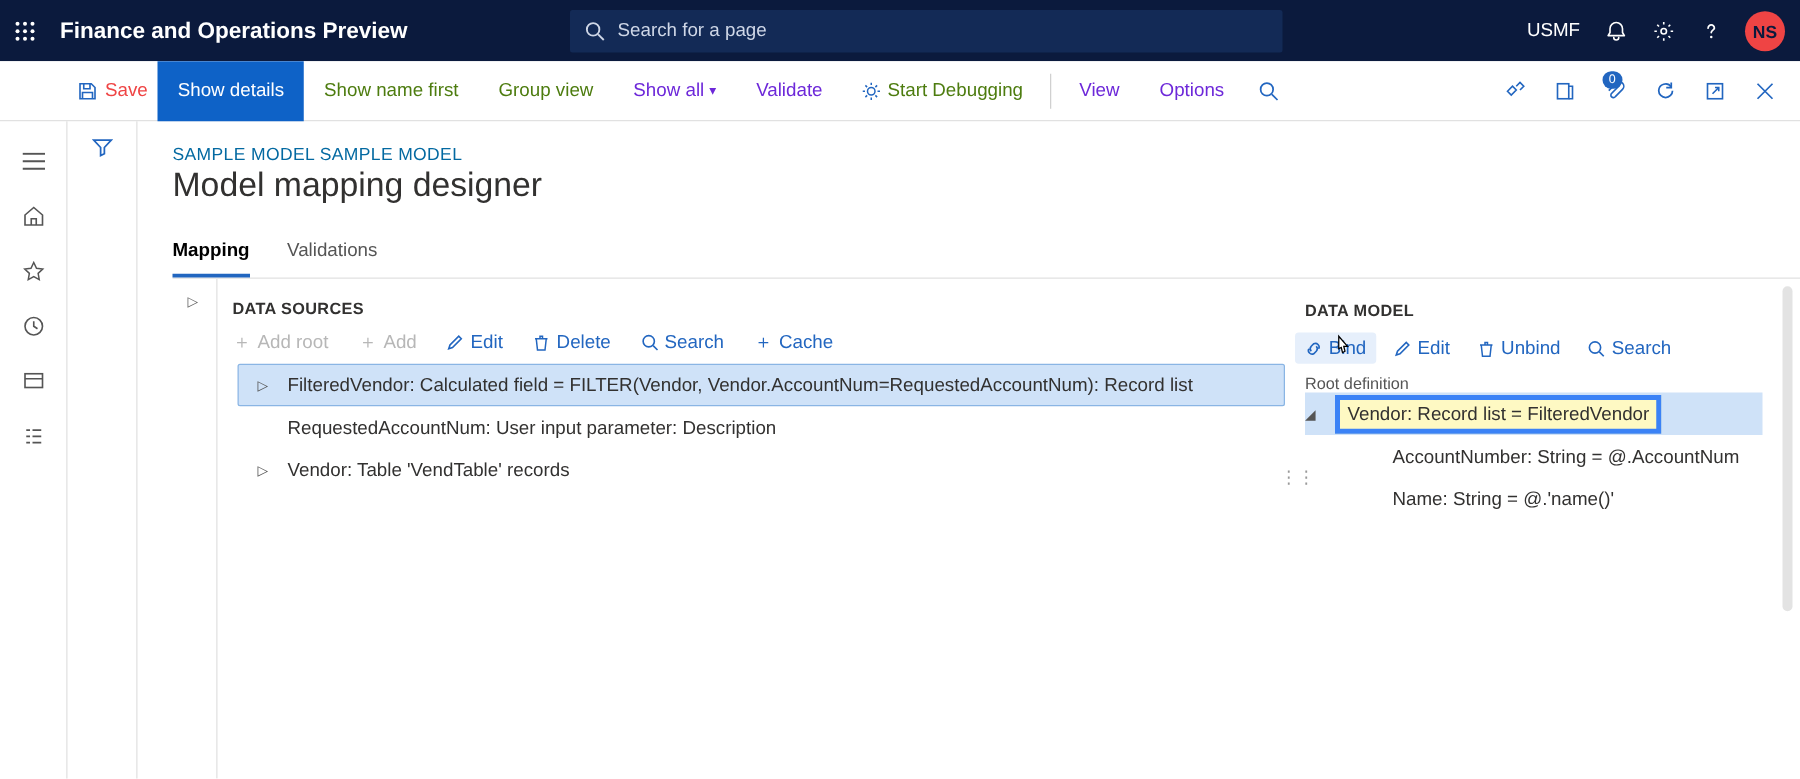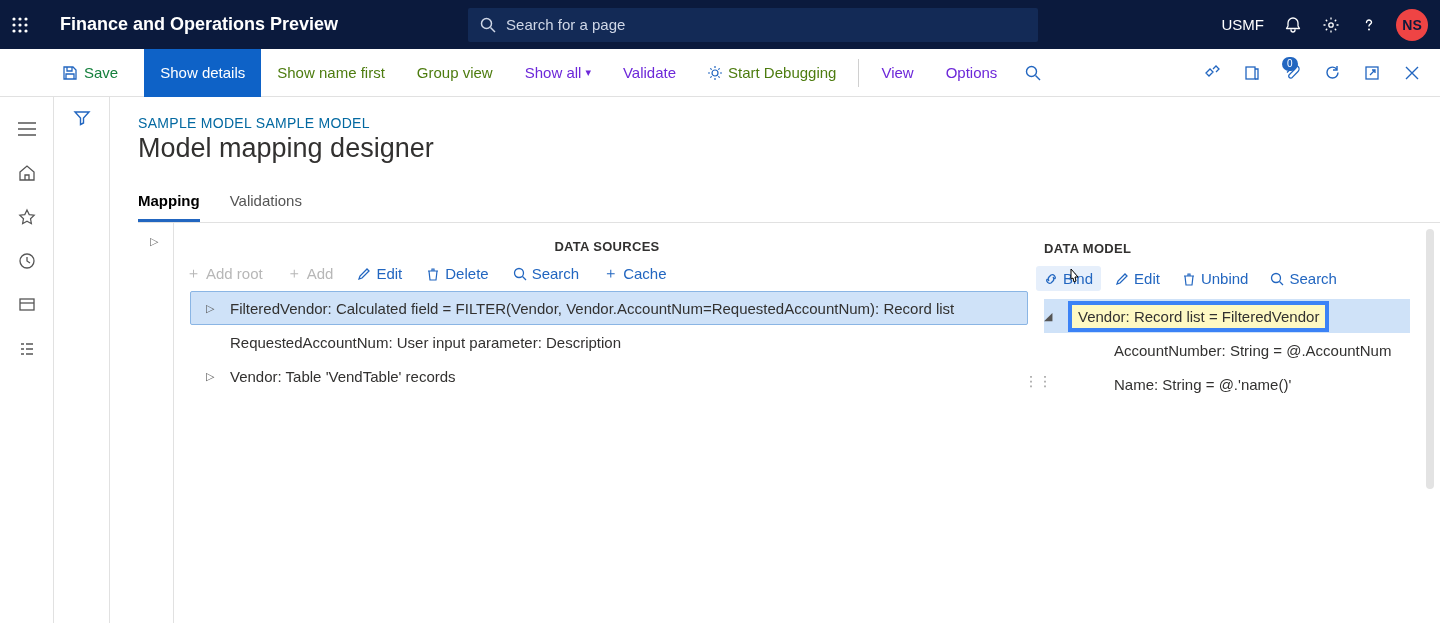--- a/index.html
+++ b/index.html
@@ -4,21 +4,21 @@
 <style>
   * { box-sizing: border-box; margin: 0; padding: 0; }
   html, body { width: 1440px; height: 623px; font-family: "Segoe UI", Arial, sans-serif; font-size: 14px; color: #323130; overflow: hidden; background: #fff; }
 
   
   .banner {
     height: 49px; background: #0b1a3d; color: #fff;
     display: flex; align-items: center; padding: 0 12px;
   }
   .banner .waffle { width: 36px; text-align: center; font-size: 18px; cursor: pointer; }
-  .banner .title  { font-size: 18px; font-weight: 600; margin-left: 12px; white-space: nowrap; flex-shrink:0; }
+  .banner .title  { font-size: 18px; font-weight: 600; margin-left: 0; white-space: nowrap; flex-shrink:0; }
   .banner .search {
     flex: 0 0 570px; margin-left: 130px; height: 34px;
     background: #132a56; border-radius: 2px;
     display: flex; align-items: center; padding: 0 12px; color: #fff;
   }
   .banner .search svg { margin-right: 10px; }
   .banner .search .ph { color: #cfd7e7; font-size: 15px; }
   .banner .spacer { flex: 1; }
   .banner .item   { margin: 0 10px; display: flex; align-items: center; cursor: pointer; }
   .banner .usmf   { font-size: 15px; }
@@ -30,21 +30,21 @@
 
   
   .cmdbar {
     height: 48px; background: #fff; border-bottom: 1px solid #e1e1e1;
     display: flex; align-items: center; padding: 0 8px 0 62px;
   }
   .cmdbar .btn {
     height: 48px; display: flex; align-items: center; padding: 0 16px;
     font-size: 15px; cursor: pointer; color: #6d28d9; white-space: nowrap;
   }
-  .cmdbar .btn.save   { color: #15803d; padding-left:0; padding-right:26px;justify-content:space-between;}
+  .cmdbar .btn.save   { color: #ef4444; padding-left:0; padding-right:8px;justify-content:space-between;}
   .cmdbar .btn.save svg { margin-right: 6px; }
   .cmdbar .btn.active { background: #0e62c7; color: #fff; }
   .cmdbar .btn.link   { color: #4d7c0f; }
   .cmdbar .sep { width: 1px; height: 28px; background: #d0d0d0; margin: 0 6px; }
   .cmdbar .chev { margin-left: 4px; font-size: 11px; }
   .cmdbar .right { margin-left: auto; display: flex; align-items: center; }
   .cmdbar .iconbtn { width: 40px; height: 48px; display:flex; align-items:center; justify-content:center; cursor:pointer; color:#2266c0; position:relative; }
   .cmdbar .badge {
     position:absolute; top:8px; left:10px; background:#2266c0; color:#fff;
     border-radius:8px; font-size:10px; padding:0 5px; line-height:14px;
@@ -73,21 +73,21 @@
   .tab  { padding: 6px 0 10px; margin-right: 30px; font-size:15px; color:#555; cursor:pointer; }
   .tab.active { color:#000; border-bottom: 3px solid #2266c0; font-weight:600; }
 
   .content-row { flex:1; display:flex; overflow:hidden; }
 
   
   .ds-panel { flex: 0 0 890px; display:flex; position:relative; }
   .ds-gutter { width:36px; border-right:1px solid #e1e1e1; position:relative; }
   .ds-gutter .collapse { position:absolute; top:12px; left:12px; font-size:11px; color:#666; cursor:pointer; }
   .ds-body { flex:1; padding: 16px 0 0 12px; }
-  .ds-title { font-size:13px; font-weight:700; letter-spacing:.3px; margin-bottom:10px;text-align:center; }
+  .ds-title { font-size:13px; font-weight:700; letter-spacing:.3px; margin-bottom:10px; }
   .ds-toolbar { display:flex; align-items:center; margin-bottom:8px; }
   .ds-toolbar .tb { display:flex; align-items:center; color:#2266c0; font-size:15px; margin-right:24px; cursor:pointer; }
   .ds-toolbar .tb.disabled { color:#b7b7b7; cursor:default; }
   .ds-toolbar .tb .ic { margin-right:5px; display:inline-flex; }
 
   .tree { padding-left: 4px; }
   .node { display:flex; align-items:center; height:34px; padding-left:16px; font-size:15px; }
   .node .tw { width:16px; font-size:11px; color:#555; cursor:pointer; margin-right:8px; }
   .node.no-tw .tw { visibility:hidden; }
   .node.sel { background:#cfe2f8; border:1px solid #8ab5e4; border-radius:2px; padding-left:15px; }
@@ -402,20 +402,21 @@
                 </svg>
               </span>
               <span>Search</span>
             </div>
         </div>
 
         <svg class="cursor" style="left:36px; top:44px;" width="20" height="24" viewBox="0 0 20 24">
           <path d="M7 2v10l2-1 1 4 2-1-1-4h3z" fill="#fff" stroke="#000" stroke-width="1"></path>
         </svg>
 
+        <div class="root-lbl">Root definition</div>
 
         <div class="dm-tree">
           <div class="dm-node sel">
             <span class="tw">◢</span>
             <span class="box">Vendor: Record list = FilteredVendor</span>
           </div>
           <div class="dm-node child">
             <span class="tw">▷</span>
             <span>AccountNumber: String = @.AccountNum</span>
           </div>

